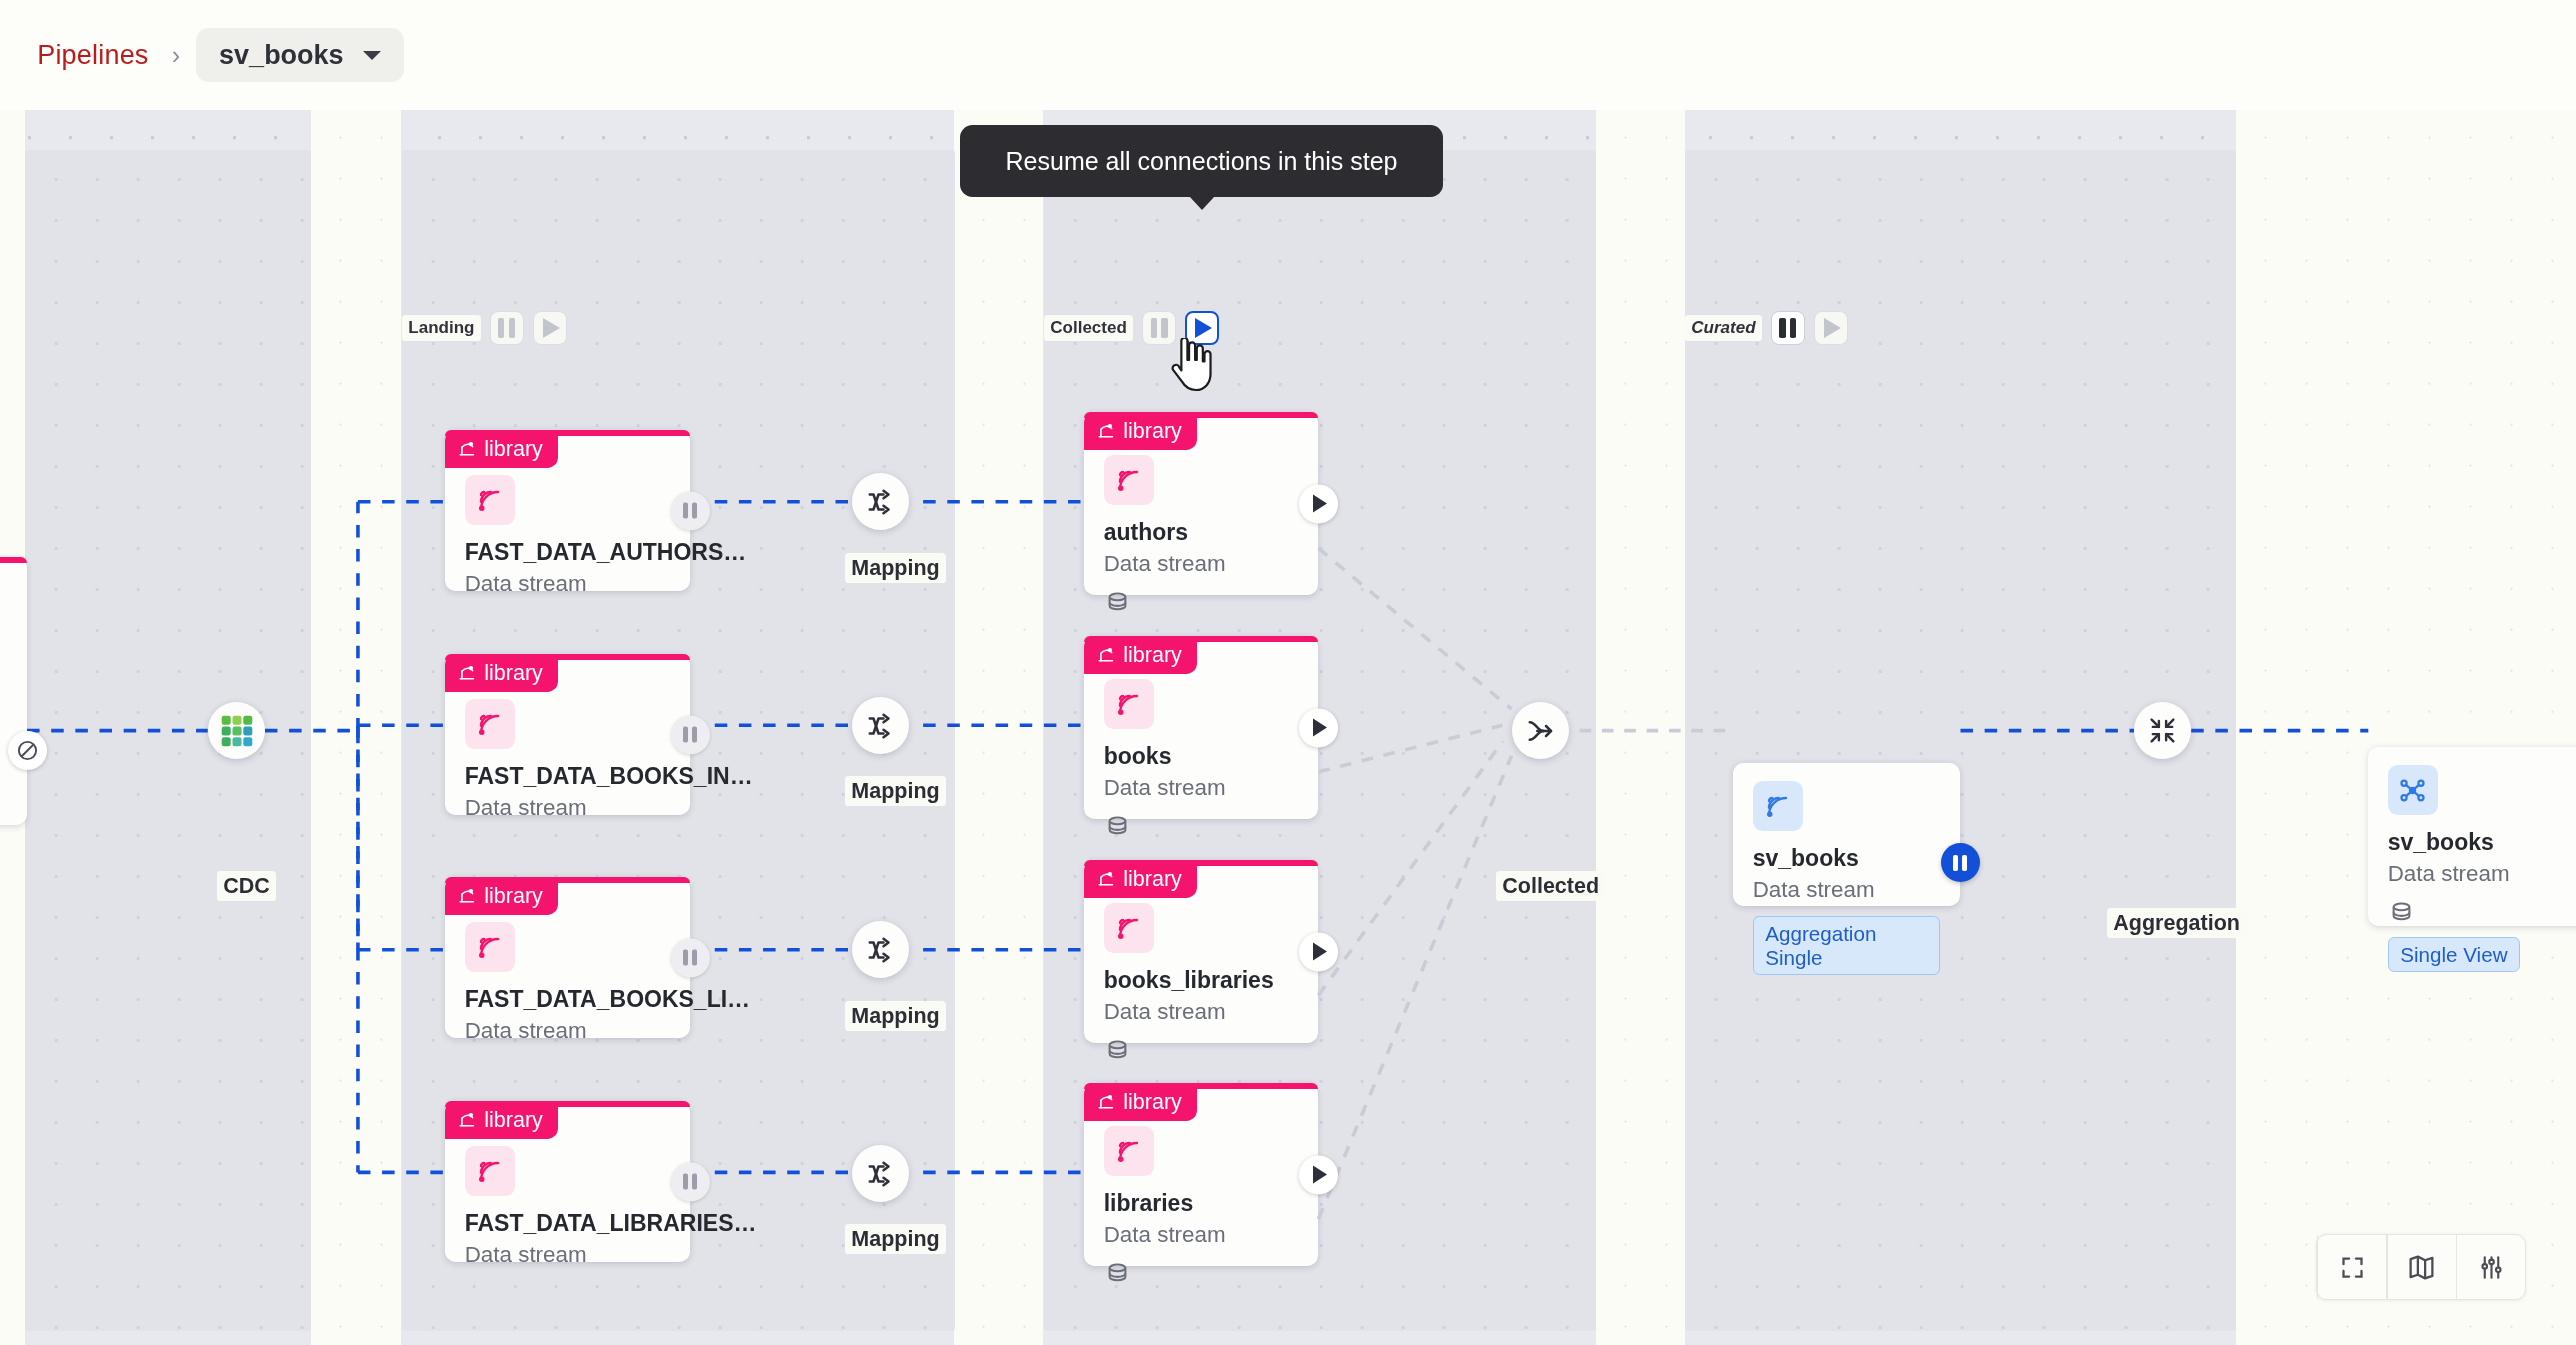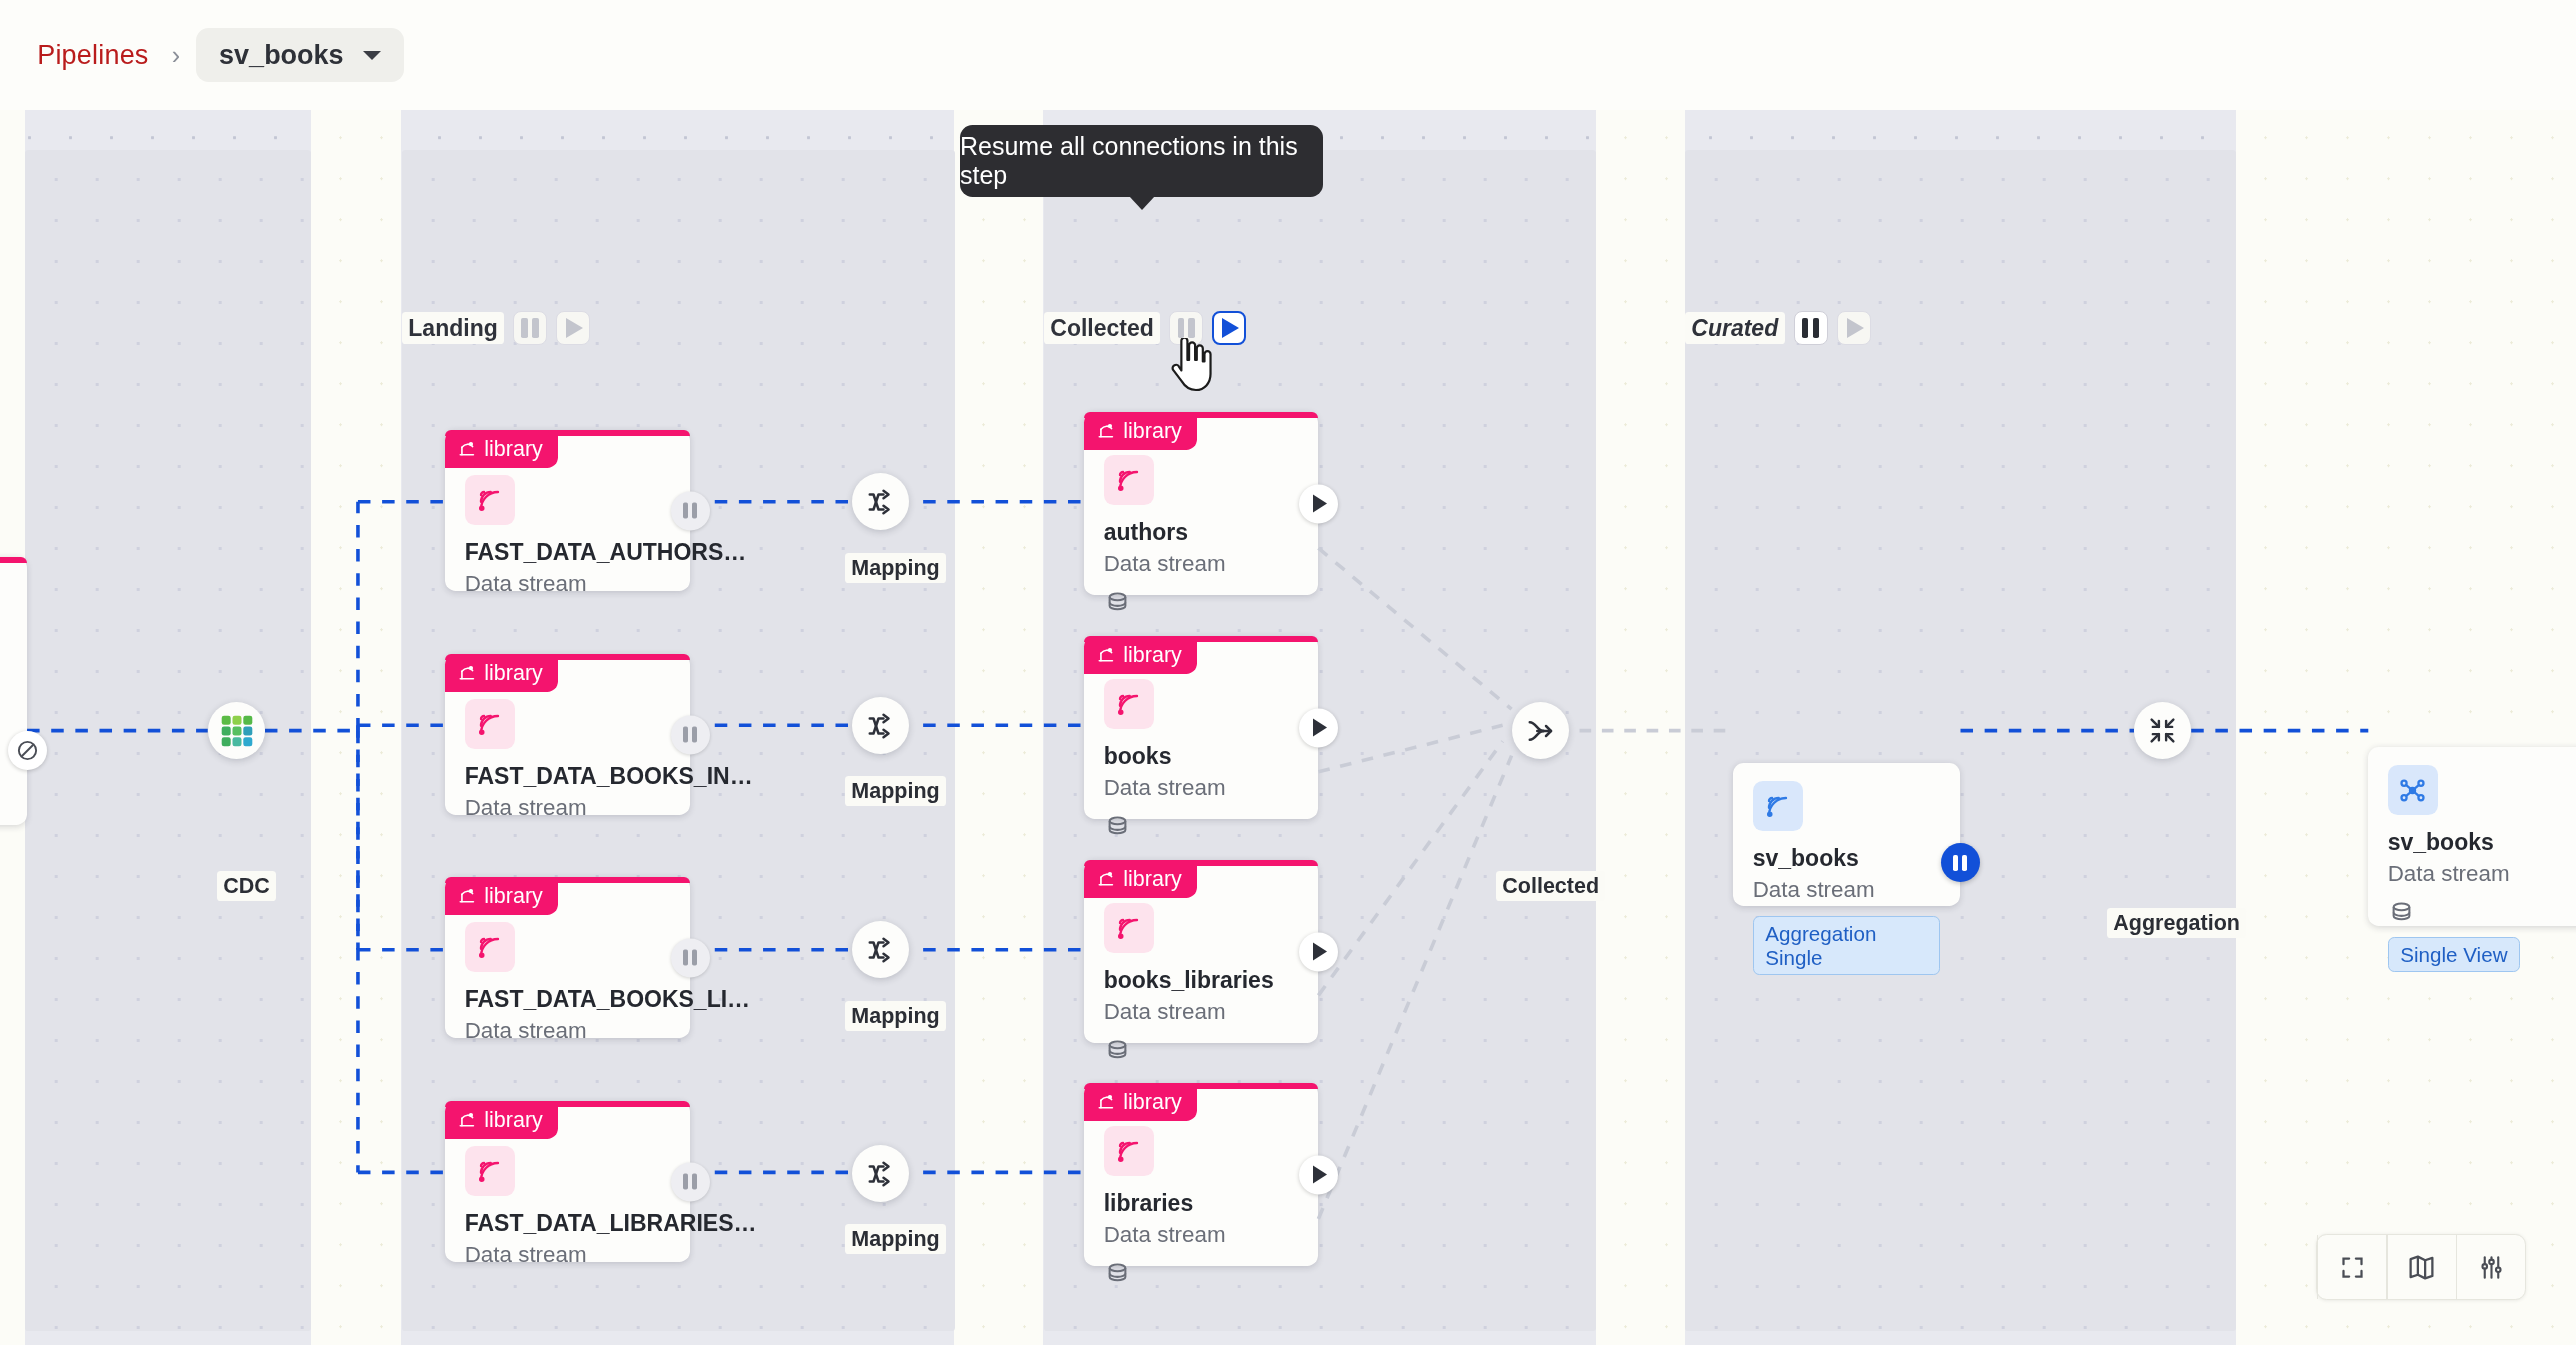--- a/index.html
+++ b/index.html
@@ -56,21 +56,21 @@
     background-image: radial-gradient(circle, #cfd1de 1.5px, transparent 1.6px);
     background-size:41px 41px; background-position:10.7px 9px;
     border-radius:3.6px;
   }
 
   .steplabel{
     position:absolute; display:flex; align-items:center; gap:9px;
     z-index:30;
   }
   .steplabel .txt{
-    font-size:23px; font-weight:700; color:#2f323a;
+    font-size:17px; font-weight:700; color:#2f323a;
     background:#fbfbf6; padding:2.7px 6.3px; border-radius:3.6px;
   }
   .ctlbtn{
     width:34px;height:34px;border-radius:8px;
     display:flex;align-items:center;justify-content:center;
     background:transparent;
   }
   .ctlbtn.bordered{ border:1.8px solid #dcdce4; background:#f7f7f3; }
   .ctlbtn.active-dark{ border:1.8px solid #cfcfd8; background:#ffffff; }
   .ctlbtn.focus-blue{ border:2.2px solid #1250d8; background:#ffffff; }
@@ -79,21 +79,21 @@
   .ic-pause i{ display:block; width:6.3px;height:19.7px;border-radius:1.8px;background:#c3c5cd; }
   .ic-pause.dark i{ background:#2a2d34; }
   .ic-play{
     width:0;height:0;border-top:10.7px solid transparent;border-bottom:10.7px solid transparent;
     border-left:17px solid #c3c5cd; margin-left:3.6px;
   }
   .ic-play.blue{ border-left-color:#1250d8; }
 
   
   #tooltip{
-    position:absolute; left:960px; top:125px; width:363px; height:72px;
+    position:absolute; left:960px; top:125px; width:483px; height:72px;
     background:#2d2d31; border-radius:12.5px;
     display:flex;align-items:center;justify-content:center;
     color:#fff; font-size:25px; z-index:80;
   }
   #tooltip .tail{
     position:absolute; bottom:-13.4px; left:50%; transform:translateX(-50%);
     width:0;height:0;border-left:13.4px solid transparent;border-right:13.4px solid transparent;
     border-top:14.3px solid #2d2d31;
   }
 

